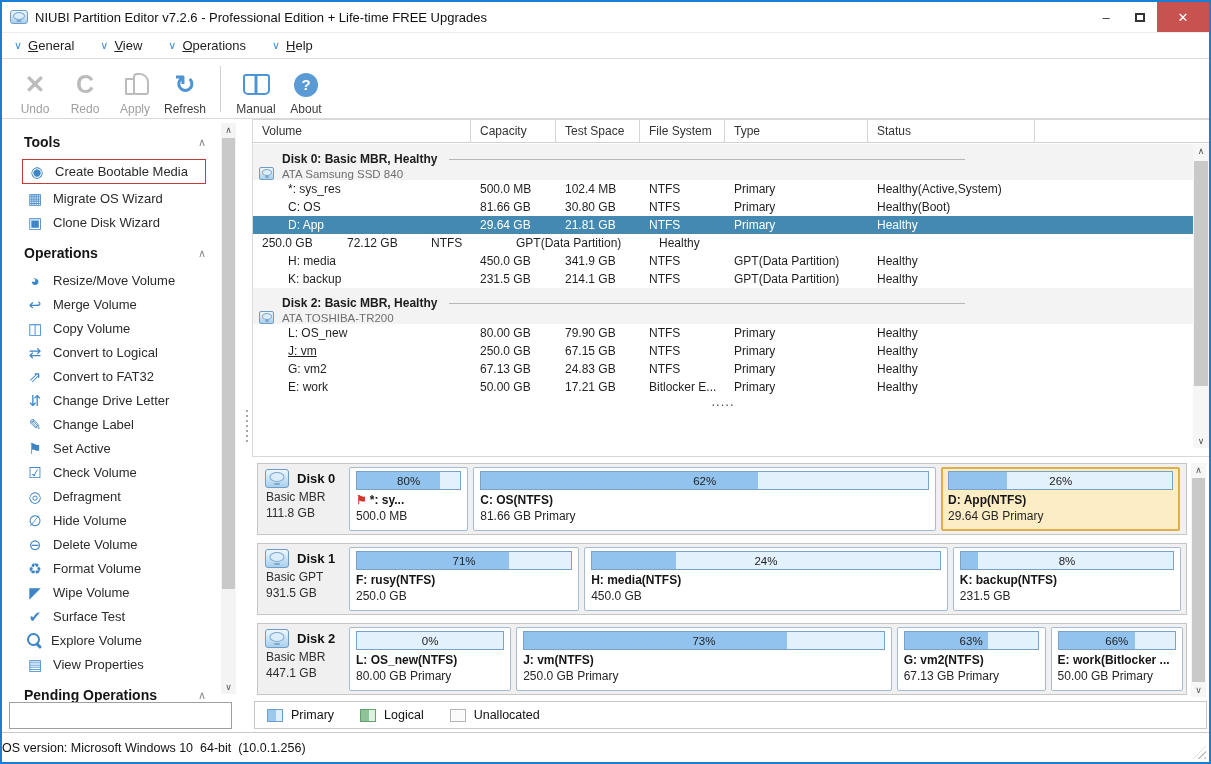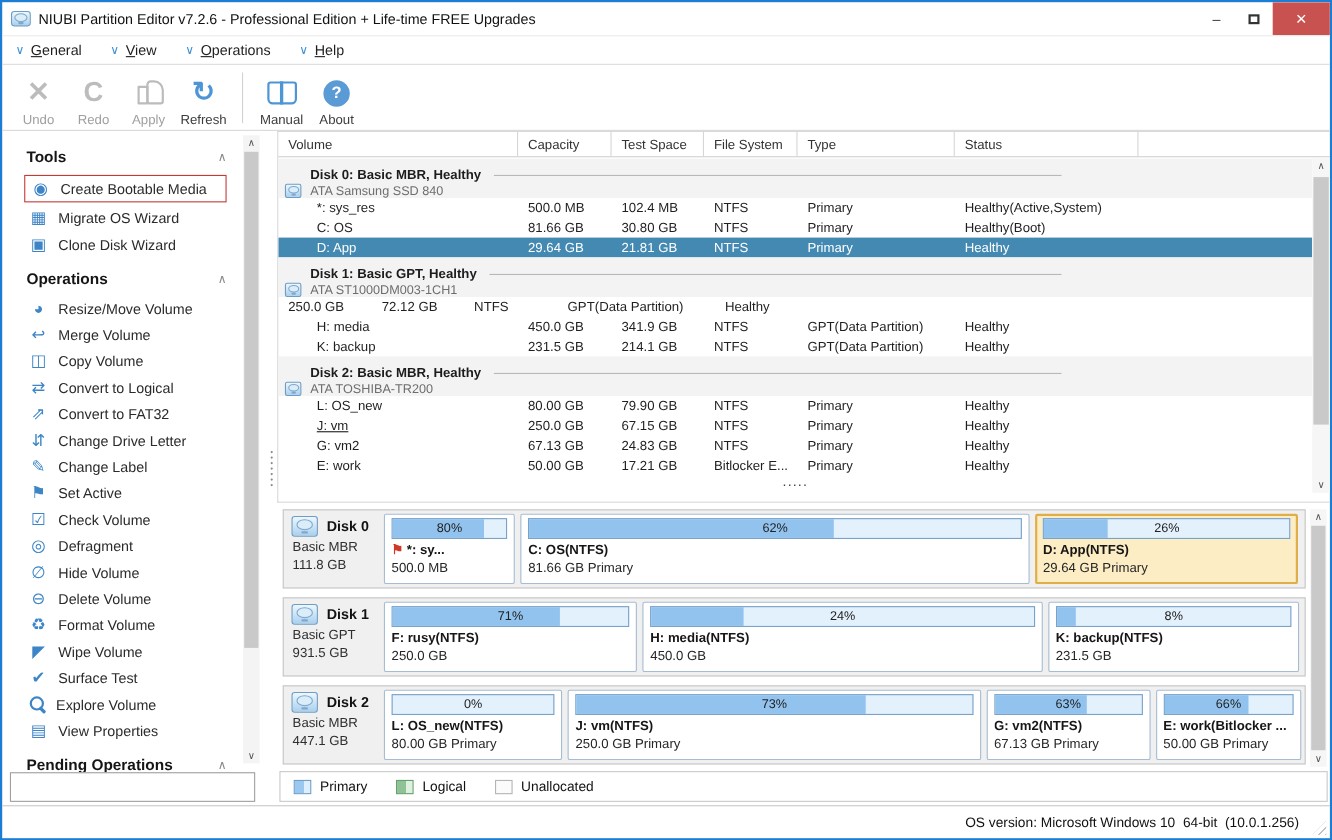--- a/index.html
+++ b/index.html
@@ -102,21 +102,21 @@
 
   
   .legend{height:28px;flex:0 0 auto;border:1px solid #c9c9c9;margin:0 2px 3px 2px;display:flex;align-items:center;gap:26px;padding-left:12px}
   .lg-item{display:flex;align-items:center;gap:8px;font-size:12.5px;color:#111}
   .lg-swatch{width:16px;height:13px;border:1px solid #999}
   .lg-swatch.primary{border-color:#6f9fc8;background:linear-gradient(to right,#9ac8ef 60%,#ddeefc 60%)}
   .lg-swatch.logical{border-color:#63a06a;background:linear-gradient(to right,#8fc296 60%,#def0e0 60%)}
   .lg-swatch.unallocated{border-color:#b5b5b5;background:#fbfbfb}
 
   
-  .statusbar{height:30px;flex:0 0 auto;border-top:1px solid #c9c9c9;display:flex;align-items:center;justify-content:flex-end;padding-right:28px;font-size:12.5px;color:#111;position:relative;white-space:pre}
+  .statusbar{height:30px;flex:0 0 auto;border-top:1px solid #c9c9c9;display:flex;align-items:center;justify-content:flex-start;padding-right:28px;font-size:12.5px;color:#111;position:relative;white-space:pre}
   .grip{position:absolute;right:3px;bottom:3px;width:13px;height:13px;background:repeating-linear-gradient(-45deg,#c2c2c2 0 1.5px,transparent 1.5px 4.5px);clip-path:polygon(100% 0,100% 100%,0 100%)}
 
   
   .css-disk{width:24px;height:19px;border:1px solid #6d9cc4;border-radius:3px;background:linear-gradient(#eef7fe,#a9d0ee);position:relative;display:block;flex:0 0 auto}
   .css-disk::before{content:"";position:absolute;left:50%;top:2px;transform:translateX(-50%);width:13px;height:8px;border:1px solid #7fa8cb;border-radius:50%;background:#dcedfa}
   .css-disk::after{content:"";position:absolute;left:50%;bottom:2px;transform:translateX(-50%);width:6px;height:2px;background:#7fa8cb;border-radius:1px}
   .css-disk.small{width:15px;height:13px;border-radius:2px}
   .css-disk.small::before{width:8px;height:5px;top:1px}
   .css-disk.small::after{width:4px;height:2px;bottom:1px}
   .css-disk.app{width:18px;height:14px}
@@ -368,32 +368,20 @@
             </div>
             <div class="t-row selected">
               <div class="cell vol" style="width: 218px;">D: App</div>
               <div class="cell" style="width: 85px;">29.64 GB</div>
               <div class="cell" style="width: 84px;">21.81 GB</div>
               <div class="cell" style="width: 85px;">NTFS</div>
               <div class="cell" style="width: 143px;">Primary</div>
               <div class="cell" style="width: 167px;">Healthy</div>
               <div class="cell last"></div>
             </div>
-            <div class="t-group">
-              <span class="g-icon-wrap">
-                <span class="css-disk small"></span>
-              </span>
-              <div class="g-main">
-                <div class="g-title-row">
-                  <span class="g-title">Disk 1: Basic GPT, Healthy</span>
-                  <span class="g-line"></span>
-                </div>
-                <div class="g-model">ATA ST1000DM003-1CH1</div>
-              </div>
-            </div>
             <div class="t-row">
               <div class="cell" style="width: 85px;">250.0 GB</div>
               <div class="cell" style="width: 84px;">72.12 GB</div>
               <div class="cell" style="width: 85px;">NTFS</div>
               <div class="cell" style="width: 143px;">GPT(Data Partition)</div>
               <div class="cell" style="width: 167px;">Healthy</div>
               <div class="cell last"></div>
             </div>
             <div class="t-row">
               <div class="cell vol" style="width: 218px;">H: media</div>

